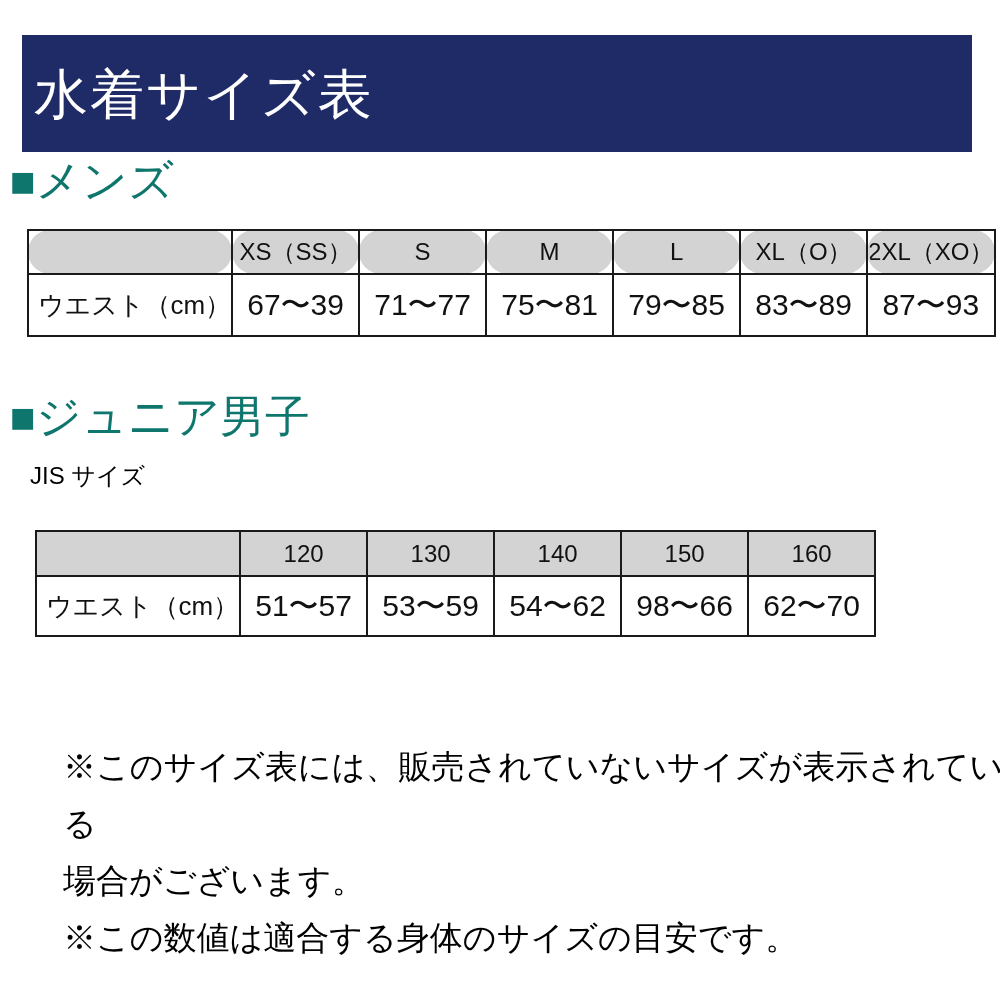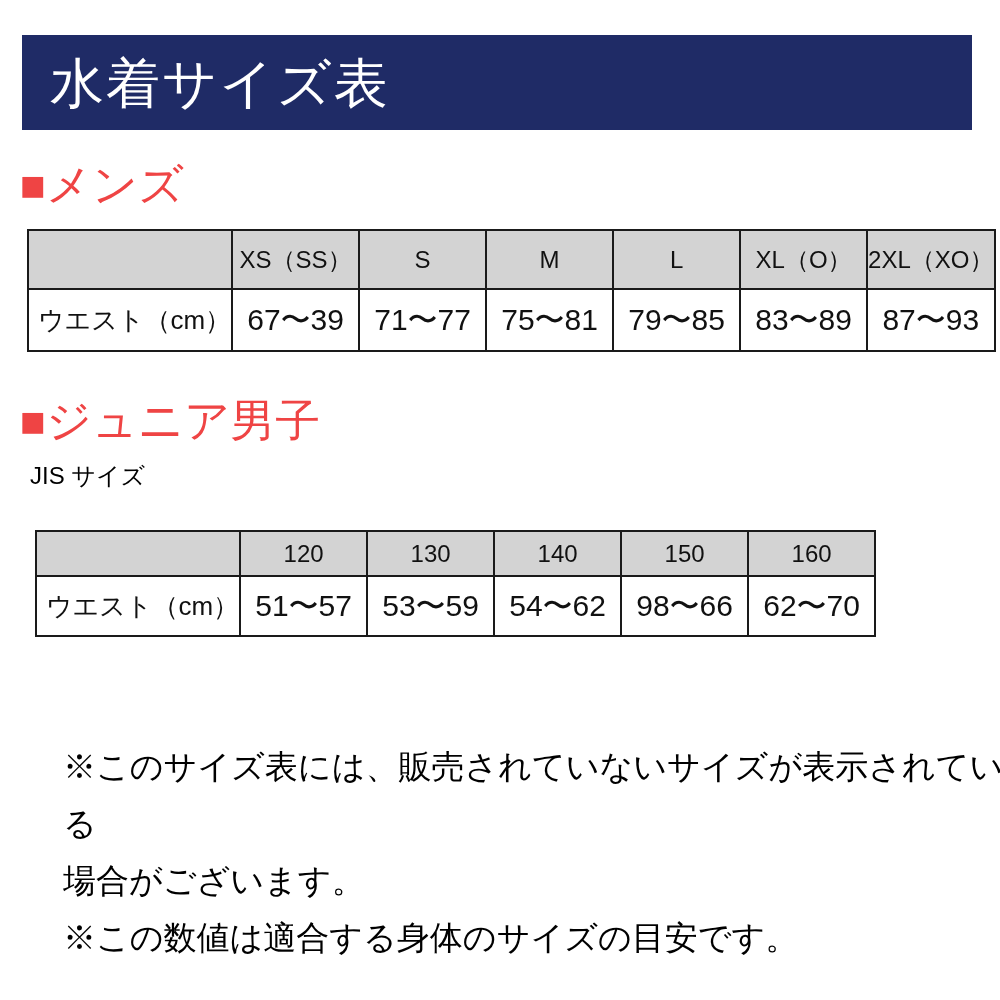--- a/index.html
+++ b/index.html
@@ -9,39 +9,40 @@
     width: 1000px;
     height: 1000px;
     background: #ffffff;
     font-family: "Liberation Sans", sans-serif;
     color: #111111;
     overflow: hidden;
   }
   .title-bar {
     position: absolute;
     top: 35px; left: 22px;
-    width: 950px; height: 95px;
+    width: 950px; height: 117px;
     background: #1f2b66;
     display: flex;
     align-items: center;
-    padding-left: 28px;
+    padding-left: 12px;
   }
   .title-bar .title-text {
     color: #ffffff;
     font-size: 54px;
     letter-spacing: 2px;
     line-height: 1;
   }
   .section-heading {
     position: absolute;
-    left: 20px;
+    left: 10px;
     font-size: 45px;
     line-height: 1.1;
-    color: #ef4444;
+    color: #0f766e;
     white-space: nowrap;
+    font-family: Liberation Mono, monospace;
   }
   .section-heading .bullet { font-size: 43px; }
   .heading-mens   { top: 160px; }
   .heading-junior { top: 396px; }
   .sub-label {
     position: absolute;
     left: 30px;
     top: 460px;
     font-size: 24px;
     color: #000000;
@@ -65,21 +66,21 @@
     font-weight: normal;
     font-size: 24px;
   }
   table.size-table td { background: #ffffff; margin-top: 31px; }
   table.size-table td.label-cell {
     text-align: left;
     padding-left: 9px;
     font-size: 26px;
   }
   .mens-table   { top: 229px; left: 27px; }
-  .mens-table th { height: 59px; }
+  .mens-table th { height: 44px; border-radius: 22px; }
   .mens-table td { height: 62px; }
   .junior-table { top: 530px; left: 35px; border-radius: 24px; }
   .junior-table th { height: 45px; }
   .junior-table td { height: 60px; }
   col.c-label { width: 188px; }
   col.c-data  { width: 127px; }
   .notes {
     position: absolute;
     top: 738px; left: 26px;
     width: 950px;

